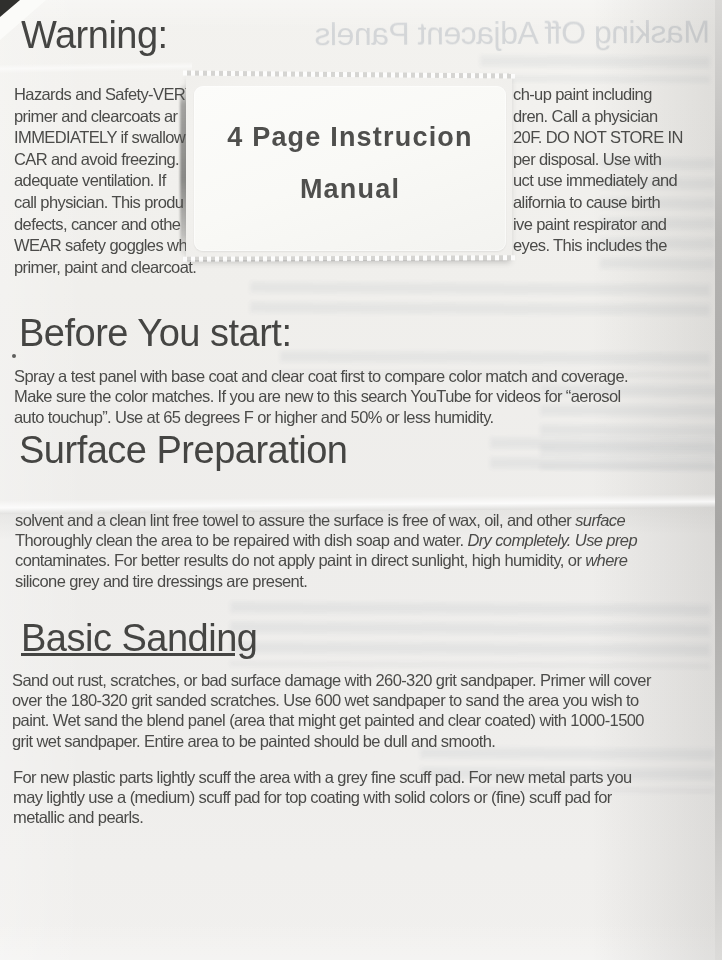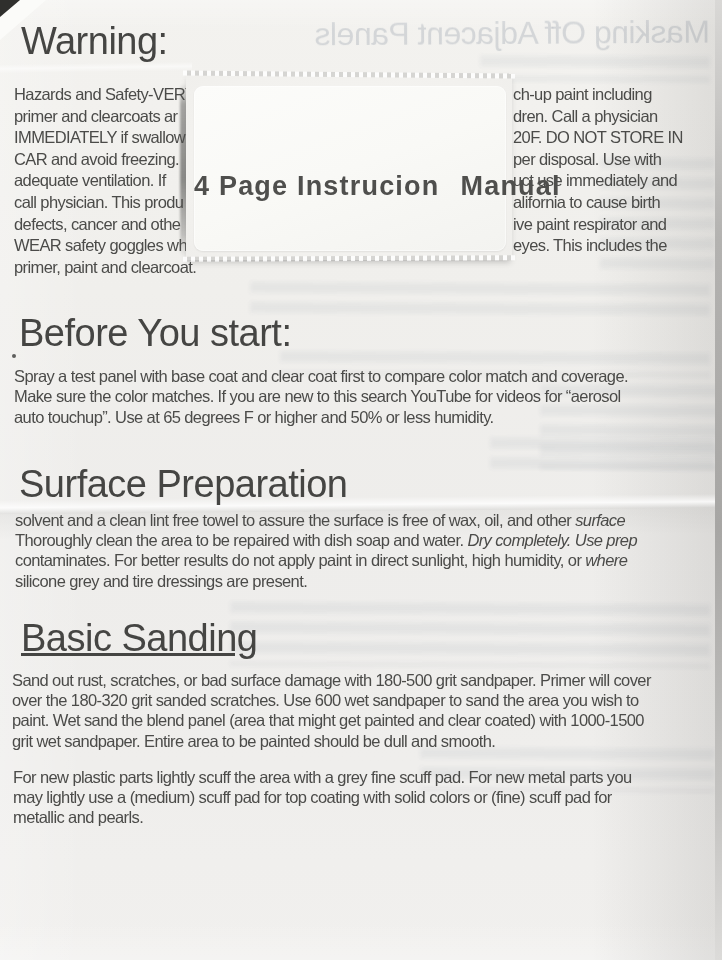--- a/index.html
+++ b/index.html
@@ -56,21 +56,21 @@
   .flap{position:absolute;left:186px;top:73px;width:326px;height:187px;z-index:5;
         background:radial-gradient(ellipse at 50% 45%,#f5f4f1 0%,#f2f1ee 70%,#efeeeb 100%);
         box-shadow:0 4px 6px -2px rgba(70,70,68,.30);}
   .perf{position:absolute;left:-3px;width:332px;height:5px;opacity:.85;
         background:repeating-linear-gradient(90deg,#ffffff 0 4px,rgba(168,168,166,.45) 4px 8px);}
   .perf.top{top:-1px;transform:rotate(.5deg);}
   .perf.bottom{bottom:-1px;transform:rotate(-.3deg);}
   .label{position:absolute;left:194px;top:86px;width:312px;height:165px;z-index:6;border-radius:9px;
         background:linear-gradient(160deg,#fcfcfa 0%,#f9f9f6 50%,#f3f3f0 100%);
         box-shadow:0 1px 2px rgba(0,0,0,.07),inset 0 0 0 1px rgba(255,255,255,.5);
-        display:flex;align-items:center;padding-top:36px;box-sizing:border-box;gap:21px;}
+        display:flex;flex-direction:column;align-items:center;padding-top:36px;box-sizing:border-box;gap:21px;}
   .label-line{font-size:27px;font-weight:700;letter-spacing:1.2px;color:#4f4f4d;white-space:nowrap;}
 </style>
 </head>
 <body>
 
 <div class="page">
   <div class="bleed-heading">Masking Off Adjacent Panels</div>
 
   <div class="smudge" style="left:480px;top:56px;width:230px;height:26px;"></div>
   <div class="smudge" style="left:600px;top:158px;width:115px;height:120px;"></div>
@@ -78,21 +78,21 @@
   <div class="smudge" style="left:280px;top:352px;width:430px;height:24px;"></div>
   <div class="smudge" style="left:540px;top:385px;width:180px;height:85px;"></div>
   <div class="smudge" style="left:490px;top:438px;width:225px;height:38px;"></div>
   <div class="smudge" style="left:230px;top:603px;width:480px;height:64px;"></div>
   <div class="smudge" style="left:420px;top:748px;width:295px;height:44px;"></div>
 
   <div class="crease-top"></div>
   <div class="crease-hi"></div>
   <div class="crease-lo"></div>
 
-  <h1 class="h" style="left:21px;top:19px;">Warning:</h1>
+  <h1 class="h" style="left:21px;top:13px;">Warning:</h1>
 
   <div class="para p1" style="left:14px;top:85px;">
     <div class="row"><span>Hazards and Safety-VERY</span><span class="frag-r">ch-up paint including</span></div>
     <div class="row"><span>primer and clearcoats ar</span><span class="frag-r">dren. Call a physician</span></div>
     <div class="row"><span>IMMEDIATELY if swallow</span><span class="frag-r">20F. DO NOT STORE IN</span></div>
     <div class="row"><span>CAR and avoid freezing.</span><span class="frag-r">per disposal. Use with</span></div>
     <div class="row"><span>adequate ventilation. If</span><span class="frag-r">uct use immediately and</span></div>
     <div class="row"><span>call physician. This produ</span><span class="frag-r">alifornia to cause birth</span></div>
     <div class="row"><span>defects, cancer and othe</span><span class="frag-r">ive paint respirator and</span></div>
     <div class="row"><span>WEAR safety goggles wh</span><span class="frag-r">eyes. This includes the</span></div>
@@ -111,33 +111,33 @@
 
   <h1 class="h" style="left:19px;top:311px;">Before You start:</h1>
   <div class="stray-dot"></div>
 
   <div class="para p2" style="left:14px;top:367px;">
     <div class="row">Spray a test panel with base coat and clear coat first to compare color match and coverage.</div>
     <div class="row">Make sure the color matches.  If you are new to this search YouTube for videos for “aerosol</div>
     <div class="row">auto touchup”.  Use at 65 degrees F or higher and 50% or less humidity.</div>
   </div>
 
-  <h1 class="h" style="left:19px;top:462px;">Surface Preparation</h1>
+  <h1 class="h" style="left:19px;top:428px;">Surface Preparation</h1>
 
   <div class="para p3" style="left:15px;top:511px;">
     <div class="row"><span>solvent and a clean lint free towel to assure the surface is free of wax, oil, and other </span><span class="it">surface</span></div>
     <div class="row"><span>Thoroughly clean the area to be repaired with dish soap and water.  </span><span class="it">Dry completely. Use prep</span></div>
     <div class="row"><span>contaminates. For better results do not apply paint in direct sunlight, high humidity, or </span><span class="it">where</span></div>
     <div class="row"><span>silicone grey and tire dressings are present.</span><span class="it"></span></div>
   </div>
 
   <h1 class="h" style="left:21px;top:616px;text-decoration:underline;">Basic Sanding</h1>
 
   <div class="para p4" style="left:12px;top:671px;">
-    <div class="row">Sand out rust, scratches, or bad surface damage with 180-500 grit sandpaper. Primer will cover</div>
+    <div class="row">Sand out rust, scratches, or bad surface damage with 260-320 grit sandpaper. Primer will cover</div>
     <div class="row">over the 180-320 grit sanded scratches. Use 600 wet sandpaper to sand the area you wish to</div>
     <div class="row">paint. Wet sand the blend panel (area that might get painted and clear coated) with 1000-1500</div>
     <div class="row">grit wet sandpaper. Entire area to be painted should be dull and smooth.</div>
   </div>
 
   <div class="para p5" style="left:13px;top:768px;">
     <div class="row">For new plastic parts lightly scuff the area with a grey fine scuff pad. For new metal parts you</div>
     <div class="row">may lightly use a (medium) scuff pad for top coating with solid colors or (fine) scuff pad for</div>
     <div class="row">metallic and pearls.</div>
   </div>

